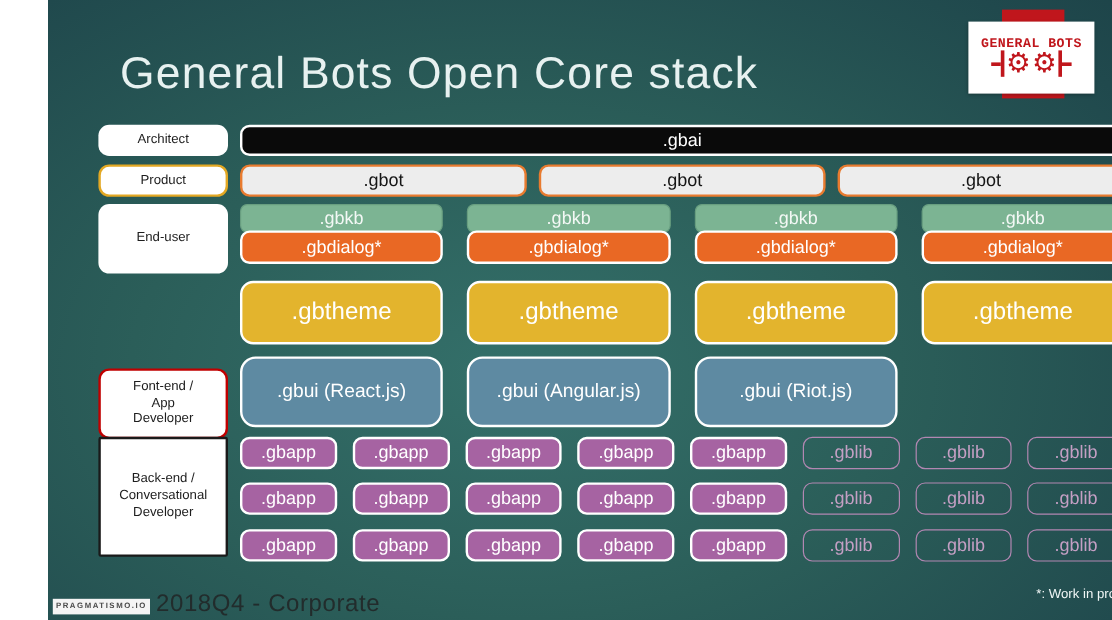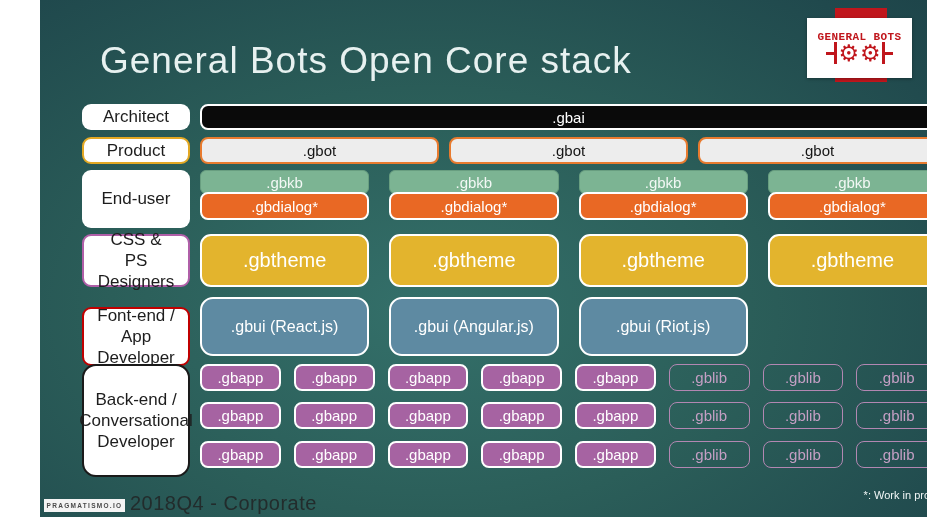--- a/index.html
+++ b/index.html
@@ -29,28 +29,28 @@
   .gears { display:flex; align-items:center; gap:1px; margin-top:-2px; }
   .gear { font-family:"DejaVu Sans", sans-serif; font-size:23px; line-height:24px; color:#c0161c; font-weight:bold; }
   .gline { width:3px; height:22px; background:#c0161c; position:relative; }
   .gline::after { content:""; position:absolute; top:10px; width:8px; height:3px; background:#c0161c; }
   .gline.l::after { left:-8px; } .gline.r::after { right:-8px; }
 
   
   .role {
     position:absolute; left:42px; width:108px; background:#ffffff; border-radius:9px;
     display:flex; align-items:center; justify-content:center; text-align:center;
-    color:#1d1d1d; font-size:17px; line-height:1.25; padding:2px 16px;
+    color:#1d1d1d; font-size:11px; line-height:1.25; padding:2px 16px;
   }
   .role-0 { top:104px; height:26px; }
   .role-1 { top:137px; height:27px; border:2px solid #e3a823; }
   .role-2 { top:170px; height:58px; }
   .role-3 { top:234px; height:53px; border:2px solid #b05fa8; }
   .role-4 { top:307px; height:59px; border:2px solid #c00000; }
-  .role-5 { top:364px; height:113px; border:2px solid #1a1a1a; border-radius:14px; }
+  .role-5 { top:364px; height:100px; border:2px solid #1a1a1a; border-radius:2px; }
 
   
   .row { position:absolute; left:160px; width:737px; display:grid; }
   .g3 { grid-template-columns:repeat(3,1fr); gap:10px; }
   .g4 { grid-template-columns:repeat(4,1fr); gap:20px;border-radius:10px; }
   .g8 { grid-template-columns:repeat(8,1fr); gap:13px; }
 
   .box {
     display:flex; align-items:center; justify-content:center;
     border-radius:8px; color:#ffffff; font-size:15px; white-space:nowrap;
@@ -105,21 +105,20 @@
       <span class="gline l"></span>
       <span class="gear">⚙</span>
       <span class="gear">⚙</span>
       <span class="gline r"></span>
     </div>
   </div>
 
   <div class="role role-0">Architect</div>
   <div class="role role-1">Product</div>
   <div class="role role-2">End-user</div>
-  <div class="role role-3">CSS &amp; PS Designers</div>
   <div class="role role-4">Font-end / App Developer</div>
   <div class="role role-5">Back-end / Conversational Developer</div>
 
   <div class="gbai-box">.gbai</div>
 
   <div class="row g3 row-gbot">
     <div class="box gbot">.gbot</div>
     <div class="box gbot">.gbot</div>
     <div class="box gbot">.gbot</div>
   </div>

